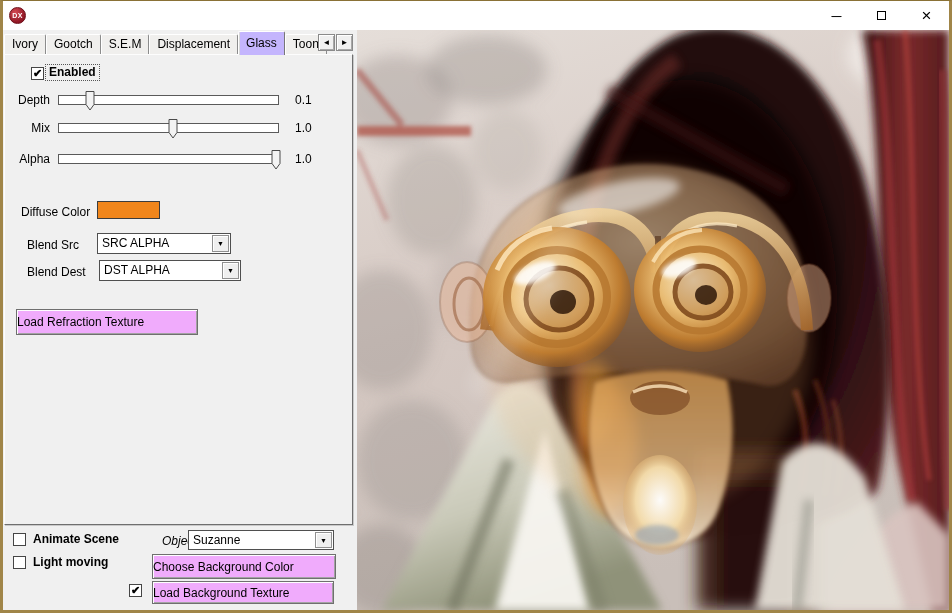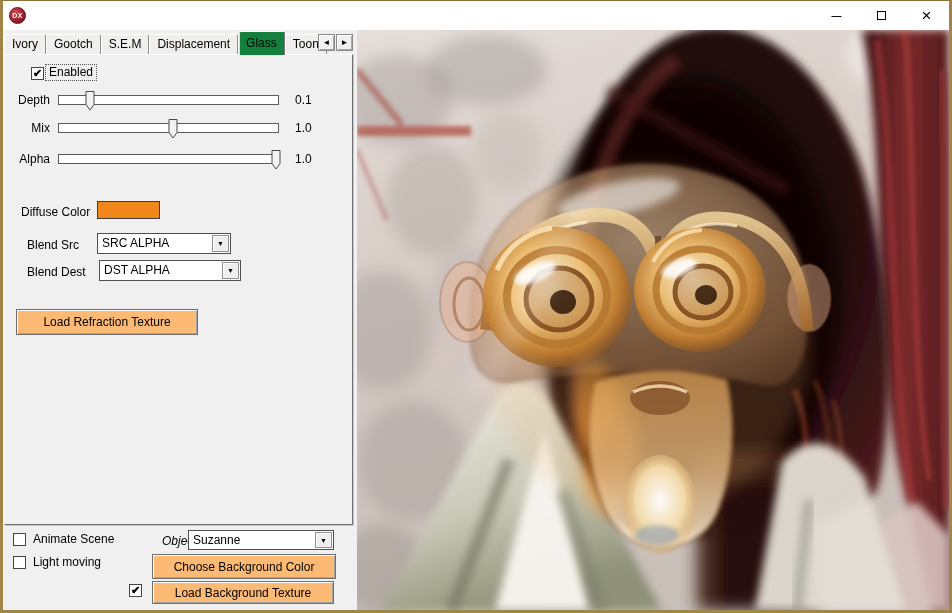--- a/index.html
+++ b/index.html
@@ -23,56 +23,56 @@
   .winbtn .maxbox { width:9px; height:9px; border:1px solid #000; display:block; }
   .winbtn.close { font-size:17px; font-weight:300; }
 
   
   .panel { position:absolute; left:0; top:29px; width:354px; bottom:0; background:#f0f0f0; }
 
   .tabstrip { position:absolute; left:1px; top:1px; height:23px; display:flex; align-items:flex-end; z-index:3; }
   .tab { height:20px; padding:0 7px; background:#f0efed; line-height:19px; text-align:center;
          border-left:1px solid #fff; border-top:1px solid #fff; border-right:1px solid #8c8c8c;
          border-radius:2px 2px 0 0; white-space:nowrap; }
-  .tab.active { height:24px; line-height:22px; background:#15803d; position:relative; z-index:4;
+  .tab.active { height:24px; line-height:22px; background:#c4b5fd; position:relative; z-index:4;
                 margin-bottom:-1px; border-right:1px solid #777; box-shadow:1px 0 0 #d9d9d9 inset; }
   .tabspin { position:absolute; top:4px; width:17px; height:17px; background:#f0f0f0;
              border:1px solid #8a8a8a; box-shadow:inset 1px 1px 0 #fff, inset -1px -1px 0 #a8a8a8;
              font-size:8px; display:flex; align-items:center; justify-content:center; z-index:5;}
   .tabspin.left { left:315px; }
   .tabspin.right { left:333px; }
 
   .tabpage { position:absolute; left:1px; top:24px; width:349px; height:471px; background:#f0f0f0;
              border:1px solid; border-color:#fdfdfd #6f6f6f #6f6f6f #fdfdfd;
              box-shadow:1px 1px 0 #c9c9c9; z-index:2; }
 
   
   .checkbox { position:absolute; width:13px; height:13px; background:#fff; border:1px solid #454545;
               font-size:11px; line-height:11px; text-align:center; color:#000; font-weight:bold; }
-  .cblabel { position:absolute; white-space:nowrap; }
+  .cblabel { position:absolute; white-space:nowrap;font-weight:bold; }
   .focusrect { outline:1px dotted #555; padding:0 3px 1px 3px; }
 
   .srow { position:absolute; left:0; width:100%; height:22px; }
   .slbl { position:absolute; left:0; top:3px; width:45px; text-align:right; }
   .strack { position:absolute; left:53px; top:5px; width:221px; height:10px; background:#fff;
             border:1px solid #5a5a5a; }
   .sthumb { position:absolute; top:-5px; transform:translateX(-50%); width:11px; height:20px; }
   .sval { position:absolute; left:290px; top:3px; }
 
   .swatch { position:absolute; width:63px; height:18px; border:1px solid #3c3c3c; }
 
   .combo { position:absolute; height:21px; background:#fff; border:1px solid #4f4f4f;
            line-height:19px; padding-left:4px; white-space:nowrap; }
   .combo .arrowbtn { position:absolute; right:1px; top:1px; bottom:1px; width:17px; background:#efefef;
            border:1px solid #909090; box-shadow:inset 1px 1px 0 #fff;
            font-size:7px; display:flex; align-items:center; justify-content:center; }
 
-  .btn { position:absolute; background:#fdba74; border:1px solid #6f6f6f;
+  .btn { position:absolute; background:#f0abfc; border:1px solid #6f6f6f;
          box-shadow:inset 1px 1px 0 #fdfdfd, inset -1px -1px 0 #a3a3a3;
-         display:flex; align-items:center; justify-content:center; white-space:nowrap; }
+         display:flex; align-items:center; white-space:nowrap; }
 
   .label { position:absolute; white-space:nowrap; }
 
   
   .viewport { position:absolute; left:354px; top:29px; width:592px; height:580px; background:#cfc6c0; }
   .viewport svg { display:block; width:592px; height:580px; }
 </style>
 </head>
 <body>
 

